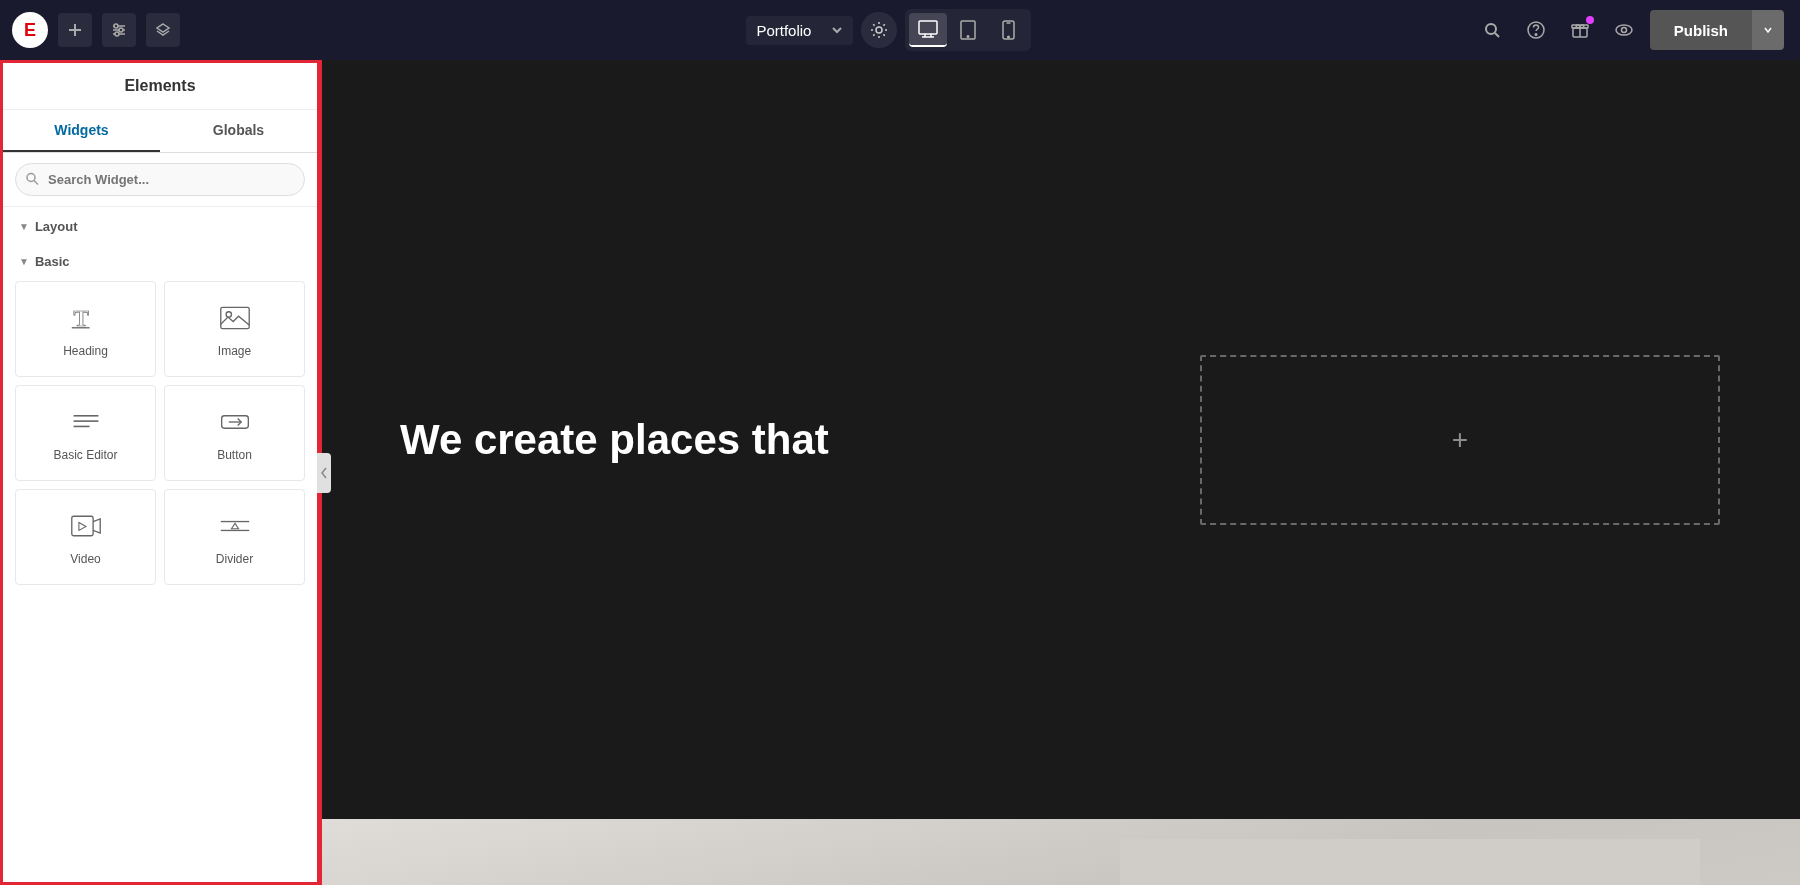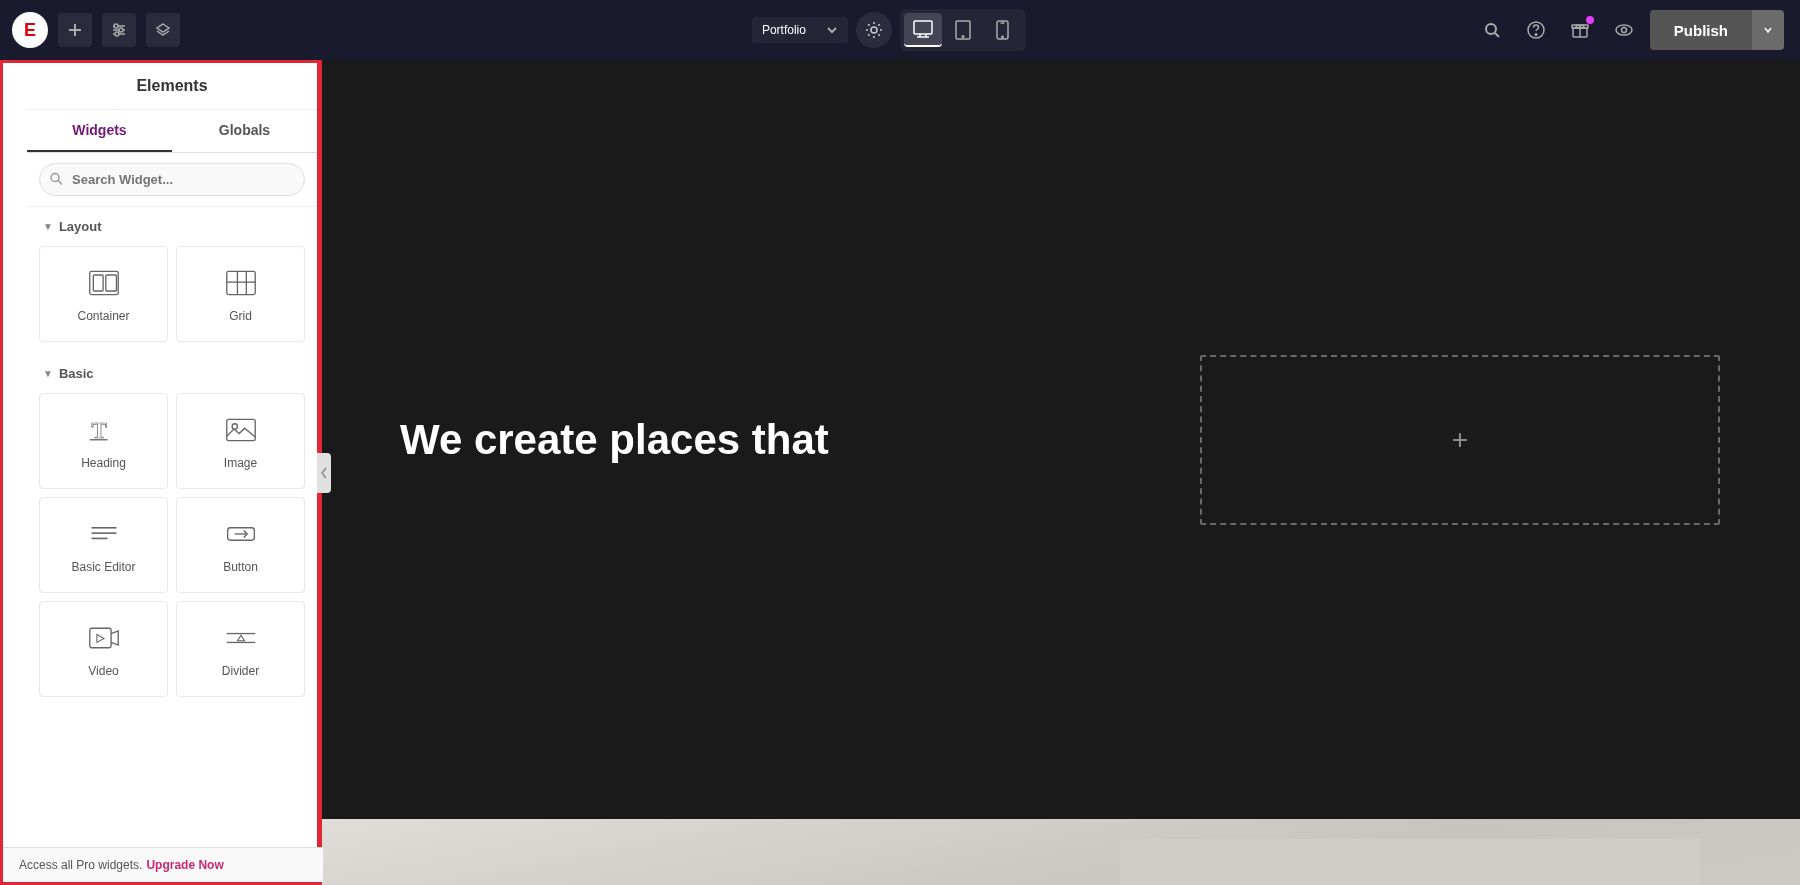--- a/index.html
+++ b/index.html
@@ -40,21 +40,21 @@
     }
     .top-bar-center {
       flex: 1;
       display: flex;
       align-items: center;
       justify-content: center;
       gap: 8px;
     }
     .portfolio-selector {
       display: flex; align-items: center; gap: 20px;
-      color: #fff; font-size: 12px; cursor: pointer;
+      color: #fff; font-size: 15px; cursor: pointer;
       padding: 6px 10px; border-radius: 4px;
       background: rgba(255,255,255,0.05);
     }
     .portfolio-selector span { font-weight: 500; }
     .gear-btn {
       width: 36px; height: 36px;
       background: rgba(255,255,255,0.08);
       border-radius: 50%;
       display: flex; align-items: center; justify-content: center;
       cursor: pointer; color: #ccc; font-size: 16px;
@@ -137,21 +137,20 @@
     .left-panel {
       width: 320px;
       flex-shrink: 0;
       background: #fff;
       display: flex;
       flex-direction: column;
       border: 3px solid #e32636;
       outline: 2px solid #e32636;
       position: relative;
       z-index: 5;
-      padding-left: 24px;
     }
     .panel-header {
       text-align: center;
       padding: 14px;
       font-weight: 700;
       font-size: 16px;
       color: #333;
       border-bottom: 1px solid #eee;
     }
     .panel-tabs {
@@ -162,21 +161,21 @@
       flex: 1;
       padding: 12px;
       text-align: center;
       font-size: 14px;
       font-weight: 600;
       color: #555;
       cursor: pointer;
       border-bottom: 2px solid transparent;
     }
     .panel-tab.active {
-      color: #701a75;
+      color: #0369a1;
       border-bottom: 2px solid #333;
     }
     .search-box {
       padding: 10px 12px;
       border-bottom: 1px solid #eee;
     }
     .search-input {
       width: 100%;
       padding: 8px 12px 8px 32px;
       border: 1px solid #ddd;
@@ -455,45 +454,20 @@
         <input class="search-input" type="text" placeholder="Search Widget..." style="">
       </div>
     </div>
 
     <div class="widgets-area">
 
       <div class="section-title">
         <span class="arrow">▼</span>
         <span>Layout</span>
       </div>
-      <div class="widgets-grid">
-
-        <div class="widget-item">
-          <div class="widget-icon">
-            <svg class="widget-svg" viewBox="0 0 36 30">
-              <rect x="2" y="2" width="32" height="26" rx="2" stroke="#666" stroke-width="1.5" fill="none"></rect>
-              <rect x="6" y="6" width="11" height="18" rx="1" stroke="#666" stroke-width="1.5" fill="none"></rect>
-              <rect x="20" y="6" width="12" height="18" rx="1" stroke="#666" stroke-width="1.5" fill="none"></rect>
-            </svg>
-          </div>
-          <span class="widget-label">Container</span>
-        </div>
-
-        <div class="widget-item">
-          <div class="widget-icon">
-            <svg class="widget-svg" viewBox="0 0 36 30">
-              <rect x="2" y="2" width="32" height="26" rx="2" stroke="#666" stroke-width="1.5" fill="none"></rect>
-              <line x1="14" y1="2" x2="14" y2="28" stroke="#666" stroke-width="1.5"></line>
-              <line x1="24" y1="2" x2="24" y2="28" stroke="#666" stroke-width="1.5"></line>
-              <line x1="2" y1="14" x2="34" y2="14" stroke="#666" stroke-width="1.5"></line>
-            </svg>
-          </div>
-          <span class="widget-label">Grid</span>
-        </div>
-      </div>
 
       <div class="section-title">
         <span class="arrow">▼</span>
         <span>Basic</span>
       </div>
       <div class="widgets-grid">
 
         <div class="widget-item">
           <div class="widget-icon">
             <svg class="widget-svg" viewBox="0 0 36 30">
@@ -554,24 +528,20 @@
               <line x1="2" y1="10" x2="34" y2="10" stroke="#666" stroke-width="1.5"></line>
               <polygon points="18,12 14,18 22,18" stroke="#666" stroke-width="1.2" fill="none"></polygon>
               <line x1="2" y1="20" x2="34" y2="20" stroke="#666" stroke-width="1.5"></line>
             </svg>
           </div>
           <span class="widget-label">Divider</span>
         </div>
       </div>
     </div>
 
-    <div class="bottom-bar">
-      <span>Access all Pro widgets.</span>
-      <a class="upgrade-link">Upgrade Now</a>
-    </div>
 
     <div class="collapse-handle">
       <svg width="8" height="12" viewBox="0 0 8 12" fill="none" stroke="#888" stroke-width="1.5">
         <polyline points="6,1 2,6 6,11"></polyline>
       </svg>
     </div>
   </div>
 
   <div class="canvas-area">
 

